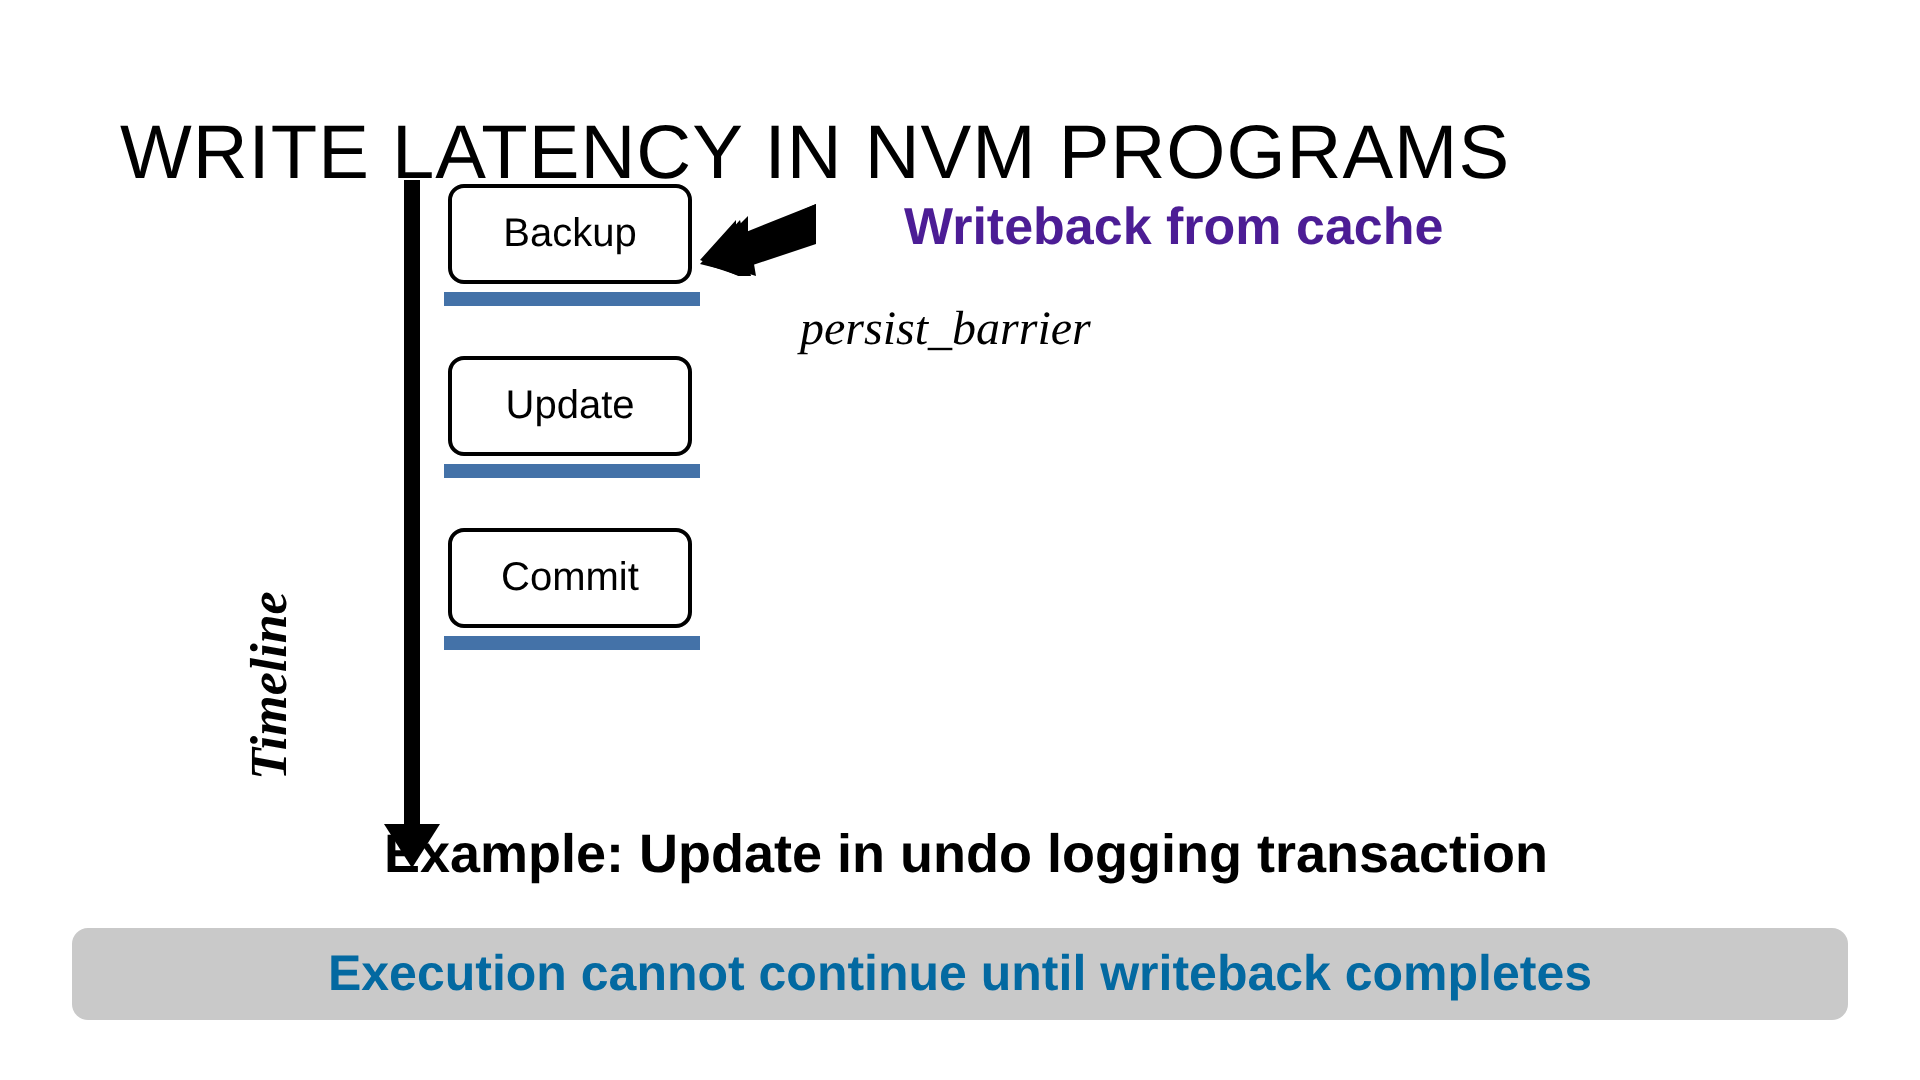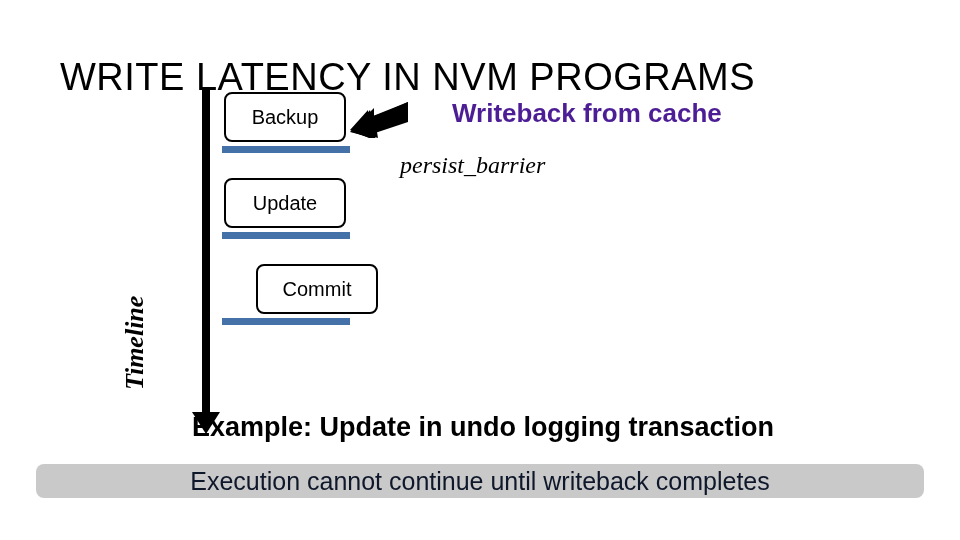--- a/index.html
+++ b/index.html
@@ -66,21 +66,21 @@
     background: #fff;
     display: flex;
     align-items: center;
     justify-content: center;
     font-size: 20px;
     font-weight: 400;
     color: #000;
   }
   #box-backup { top: 92px; }
   #box-update { top: 178px; }
-  #box-commit { top: 264px; margin-left: 32px; }
+  #box-commit { top: 264px; }
 
   
   .sep {
     position: absolute;
     left: 222px;
     width: 128px;
     height: 7px;
     background: #4472a8;
   }
   #sep1 { top: 146px; }
@@ -125,29 +125,29 @@
     font-weight: 700;
     color: #000;
   }
 
   
   .banner {
     position: absolute;
     left: 36px;
     top: 464px;
     width: 888px;
-    height: 34px;
+    height: 46px;
     background: #c9c9c9;
     border-radius: 8px;
     display: flex;
     align-items: center;
     justify-content: center;
     font-size: 25px;
-    font-weight: 400;
-    color: #0f172a;
+    font-weight: 700;
+    color: #0369a1;
   }
 </style>
 </head>
 <body>
 
 <div class="title">WRITE LATENCY IN NVM PROGRAMS</div>
 
 <div class="timeline-arrow"></div>
 <div class="timeline-arrowhead"></div>
 <div class="timeline-label">Timeline</div>

